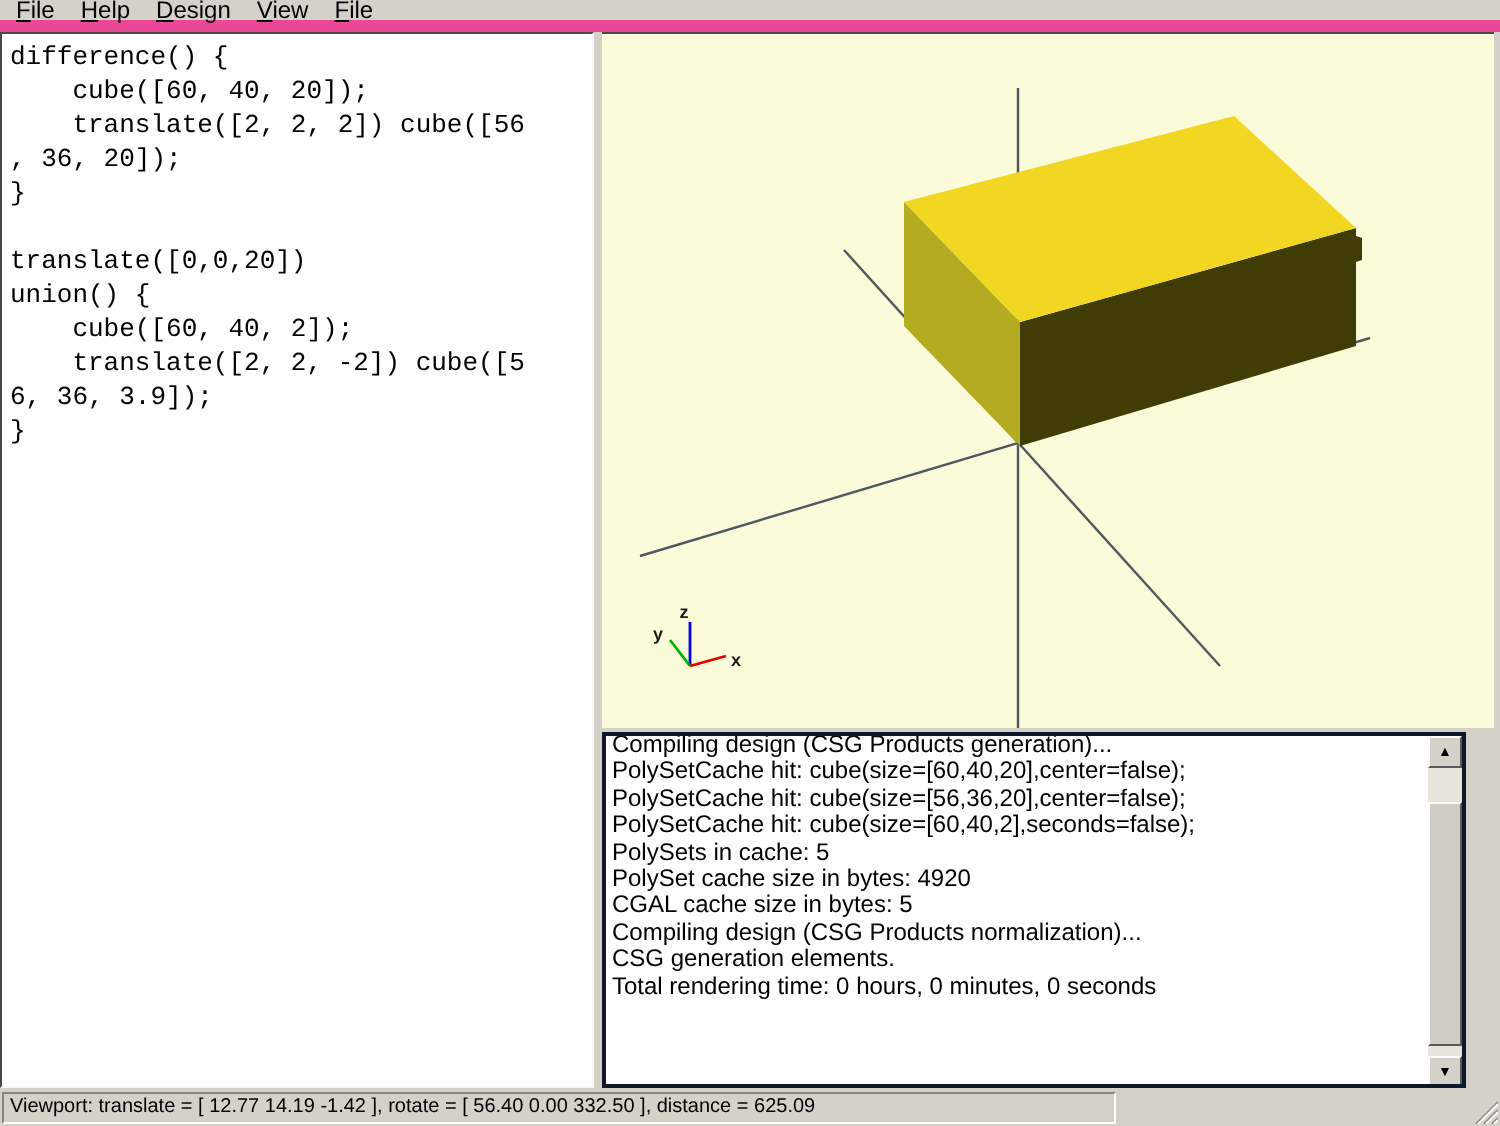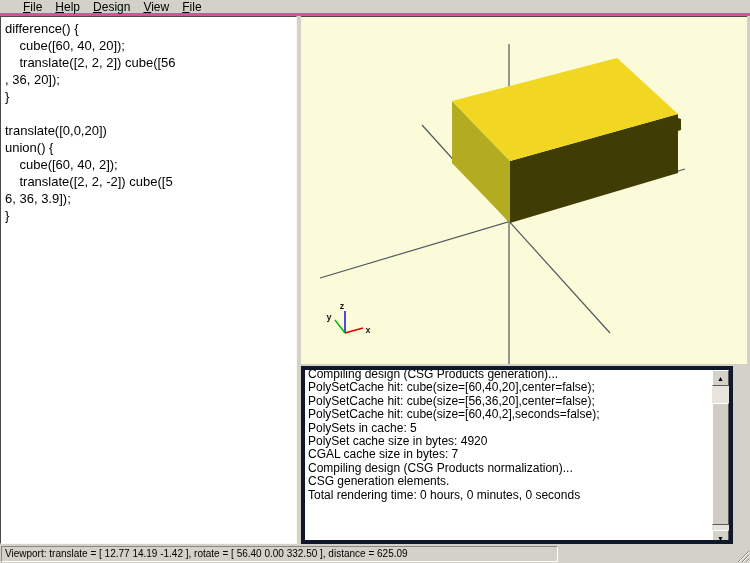--- a/index.html
+++ b/index.html
@@ -6,54 +6,54 @@
   html,body { width:750px; height:563px; overflow:hidden; }
   .window {
     position:relative; width:750px; height:563px;
     background:#d4d1c8;
     font-family:"Liberation Sans", sans-serif;
     color:#000;
   }
   
   .menubar {
     position:absolute; left:0; top:0; width:750px; height:16px;
-    display:flex; align-items:center; gap:13px; padding-left:23px;
-    background:#d4d1c8; border-bottom:3px solid #ec4899;
+    display:flex; align-items:center; gap:13px; padding-left:8px;
+    background:#d4d1c8; border-bottom:6px solid #ec4899;
     font-size:12px;
   }
   .menu-item { display:inline-block; line-height:14px; cursor:default; }
   .menu-item::first-letter { text-decoration:underline; }
   
   .editor-panel {
     position:absolute; left:0; top:16px; width:297px; height:528px;
     background:#ffffff;
     border-top:1px solid #4a4a4a; border-left:1px solid #4a4a4a;
     border-right:1px solid #f8f8f4; border-bottom:1px solid #f8f8f4;
     overflow:hidden;
   }
   .code {
-    font-family:Liberation Sans, sans-serif;
+    font-family:Liberation Mono, monospace;
     font-size:13px; line-height:17px;
     white-space:pre; padding:3px 0 0 4px;
   }
   
   .splitter-v { position:absolute; left:297px; top:16px; width:4px; height:528px; background:#d4d1c8; }
   .splitter-h { position:absolute; left:301px; top:364px; width:449px; height:2px; background:#d4d1c8; }
   
   .viewport-panel {
     position:absolute; left:301px; top:16px; width:446px; height:348px;
     border-top:1px solid #4a4a4a;
     overflow:hidden;
   }
   .viewport-panel svg { display:block; }
   .gl-label { font-family:"Liberation Sans", sans-serif; font-size:9px; font-weight:bold; fill:#1a1a1a; }
   
   .console-panel {
     position:absolute; left:301px; top:366px; width:432px; height:178px;
-    background:#ffffff; border:4px solid #0f172a;
+    background:#ffffff; border:2px solid #0f172a;
     overflow:hidden;
   }
   .console-text {
     position:absolute; left:0; top:-2px; width:426px;
     padding-left:3px; font-size:12px; line-height:13.4px;
     white-space:nowrap; overflow:hidden;
   }
   .scrollbar {
     position:absolute; right:0; top:0; width:17px; height:176px;
     background:#e7e5db;
@@ -137,21 +137,21 @@
   </div>
 
   <div class="console-panel">
     <div class="console-text">
       <div class="console-line">Compiling design (CSG Products generation)...</div>
       <div class="console-line">PolySetCache hit: cube(size=[60,40,20],center=false);</div>
       <div class="console-line">PolySetCache hit: cube(size=[56,36,20],center=false);</div>
       <div class="console-line">PolySetCache hit: cube(size=[60,40,2],seconds=false);</div>
       <div class="console-line">PolySets in cache: 5</div>
       <div class="console-line">PolySet cache size in bytes: 4920</div>
-      <div class="console-line">CGAL cache size in bytes: 7</div>
+      <div class="console-line">CGAL cache size in bytes: 5</div>
       <div class="console-line">Compiling design (CSG Products normalization)...</div>
       <div class="console-line">CSG generation elements.</div>
       <div class="console-line">Total rendering time: 0 hours, 0 minutes, 0 seconds</div>
     </div>
     <div class="scrollbar">
       <div class="sb-btn sb-up">
         <span>▲</span>
       </div>
       <div class="sb-thumb"></div>
       <div class="sb-btn sb-down">

